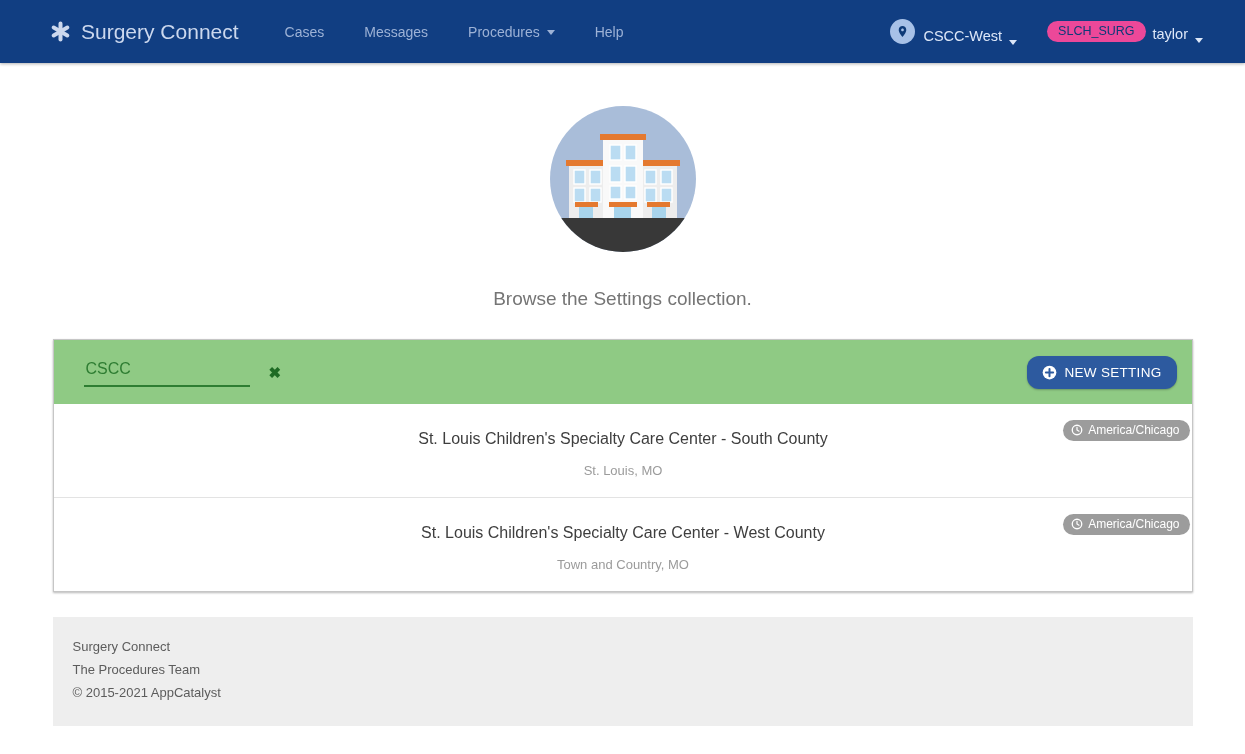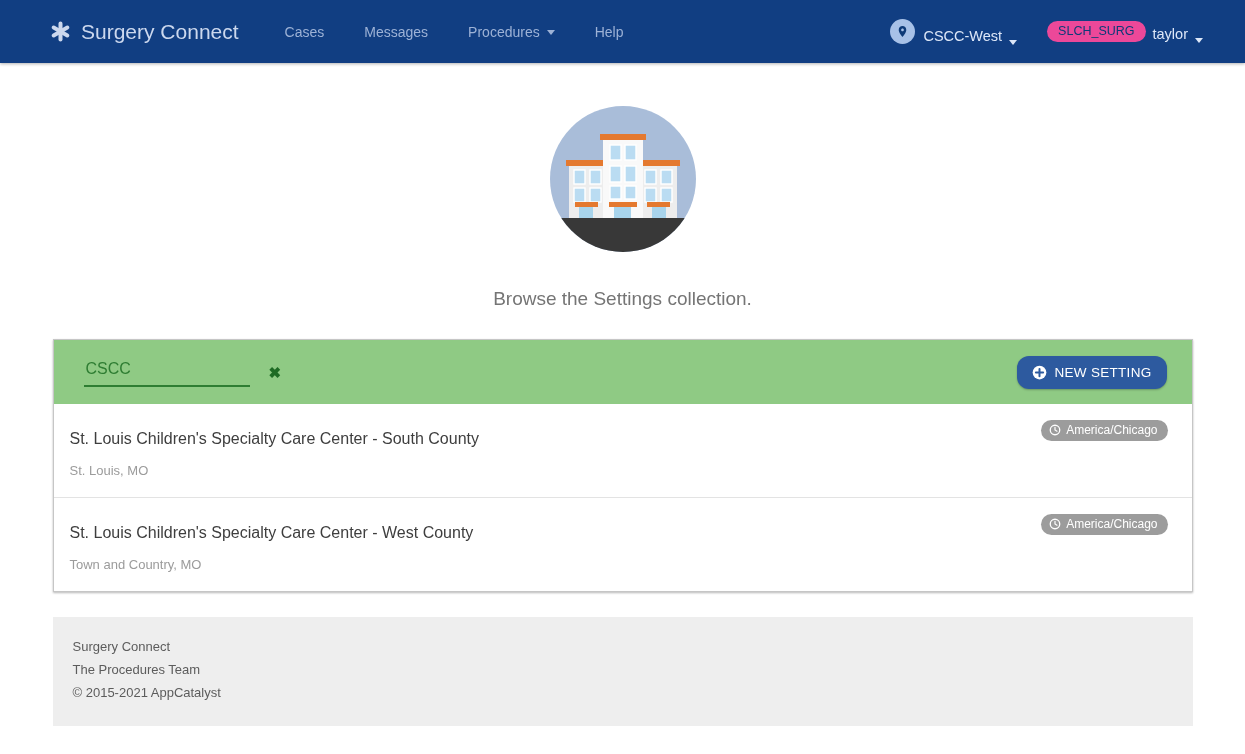--- a/index.html
+++ b/index.html
@@ -42,43 +42,43 @@
   .hero-icon { margin:43px auto 0; width:146px; height:146px; }
   .caption { margin-top:36px; font-size:19px; color:#757575; }
 
   
   .collection {
     width:1140px; margin:29px auto 0; border:1px solid #c6c6c6;
     box-shadow:0 1px 2px rgba(0,0,0,.28); background:#fff;
   }
   .collection-header {
     background:#8fca84; height:64px; display:flex; align-items:center;
-    padding:0 25px 0 30px;
+    padding:0 15px 0 30px;
   }
   .search-wrap { display:flex; align-items:center; }
   .search-input {
     width:166px; background:transparent; border:none; outline:none;
     border-bottom:2px solid #2e7d32; color:#2e7d32; font-size:16px;
     padding:3px 2px 7px; font-family:"Liberation Sans", sans-serif;
   }
   .clear-btn { margin-left:19px; color:#1e6b24; font-size:15px; font-weight:bold; cursor:pointer; line-height:1; }
   .new-btn {
     margin-left:auto; background:#2d5a9f; color:#ffffff; border:none; border-radius:12px;
     height:33px; padding:0 15px; font-size:13.5px; letter-spacing:.3px;
     display:flex; align-items:center; gap:7px; cursor:pointer;
     font-family:"Liberation Sans", sans-serif;
     box-shadow:0 1px 2px rgba(0,0,0,.25);
   }
   .rows { background:#fff; }
-  .row { position:relative; padding:26px 15px 19px 16px; cursor:pointer; }
+  .row { position:relative; padding:26px 15px 19px 16px; cursor:pointer;text-align:center; }
   .row + .row { border-top:1px solid #e3e3e3; }
   .row-title { font-size:16px; color:#3e3e3e; }
   .row-sub { margin-top:15px; font-size:13px; color:#9b9b9b; }
   .tz-badge {
-    position:absolute; top:16px; right:24px; background:#9c9c9c; color:#ffffff;
+    position:absolute; top:16px; right:2px; background:#9c9c9c; color:#ffffff;
     font-size:12px; border-radius:11px; padding:3px 10px 4px 8px;
     display:flex; align-items:center; gap:5px; white-space:nowrap;
   }
 
   
   .footer {
     width:1140px; margin:25px auto 0; background:#eeeeee;
     padding:18px 20px 22px; font-size:13px; color:#5c5c5c;
   }
   .footer-line { line-height:23px; }

